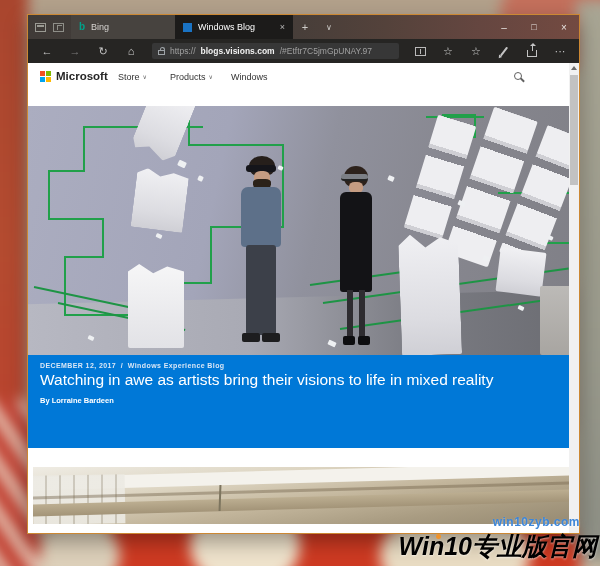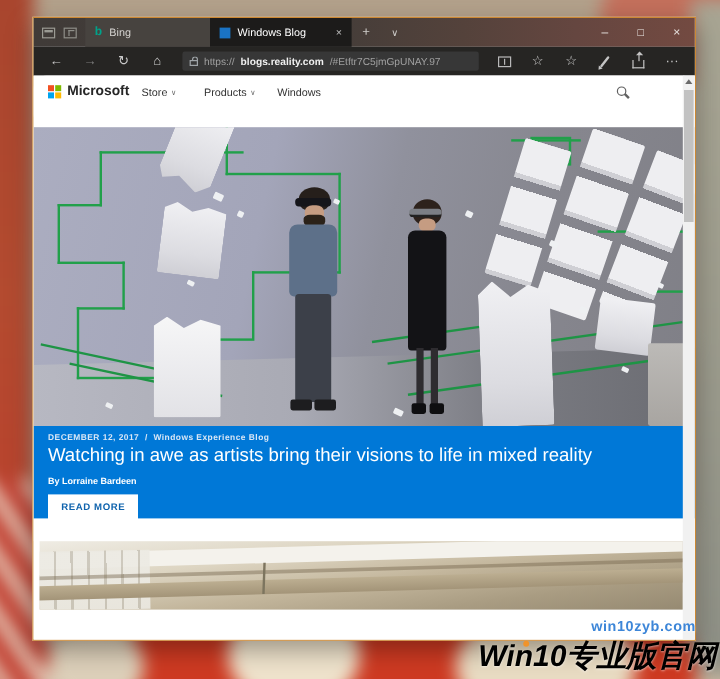--- a/index.html
+++ b/index.html
@@ -112,21 +112,21 @@
   .pl{position:absolute;background:linear-gradient(180deg,#f0f0f3 0%,#dcdce1 70%,#cfcfd5 100%);border-radius:2px;}
   .pl.seg{background:repeating-linear-gradient(to bottom,#eeeef1 0 30px,#cfcfd4 30px 34px,rgba(0,0,0,0) 34px 42px);}
   .pl.jtop{clip-path:polygon(0 9%,20% 0,45% 11%,70% 3%,100% 9%,100% 100%,0 100%);}
   .pl.jbot{clip-path:polygon(0 0,100% 0,100% 86%,78% 100%,40% 88%,12% 97%,0 84%);}
   .pl.gray{background:linear-gradient(180deg,#bcbab7,#a8a5a1);}
   .db{position:absolute;background:#eef0f2;transform:rotate(25deg);border-radius:1px;}
   .person{position:absolute;}
   .person div{position:absolute;}
 
   
-  .banner{position:relative;height:77px;background:#0078d7;color:#fff;padding-left:12px;}
+  .banner{position:relative;height:93px;background:#0078d7;color:#fff;padding-left:12px;}
   .post-meta{position:absolute;left:12px;top:7px;font-size:7px;font-weight:bold;
     color:#d9e7f6;letter-spacing:.4px;}
   .post-title{position:absolute;left:12px;top:16px;right:30px;font-size:15.5px;font-weight:300;}
   .post-byline{position:absolute;left:12px;top:41px;font-size:7.5px;font-weight:bold;}
   .read-more{position:absolute;left:12px;top:57px;background:#fff;color:#0f63ad;
     font-size:8px;font-weight:bold;letter-spacing:.5px;padding:6px 11px;border:none;}
 
   .gap{height:19px;background:#fff;}
 
   
@@ -194,21 +194,21 @@
   </div>
 
   <div class="toolbar">
     <div class="tbtn">←</div>
     <div class="tbtn dim">→</div>
     <div class="tbtn">↻</div>
     <div class="tbtn">⌂</div>
     <div class="urlfield">
       <span class="lock"></span>
       <span class="url-prefix">https://</span>
-        <span class="url-host">blogs.reality.com</span>
+        <span class="url-host">blogs.visions.com</span>
         <span class="url-rest">/#Etftr7C5jmGpUNAY.97</span>
     </div>
     <div class="tbtn">
         <span class="rv-icon"></span>
       </div>
     <div class="tbtn">☆</div>
     <div class="tbtn">☆</div>
     <div class="tbtn">
         <span class="pen-icon"></span>
       </div>
@@ -310,21 +310,20 @@
     </div>
 
     <div class="banner">
       <div class="post-meta">
         <span>DECEMBER 12, 2017</span>
         &nbsp;<span>/</span>&nbsp;
         <span>Windows Experience Blog</span>
       </div>
       <div class="post-title">Watching in awe as artists bring their visions to life in mixed reality</div>
       <div class="post-byline">By Lorraine Bardeen</div>
-      <button class="read-more">READ MORE</button>
     </div>
 
     <div class="gap"></div>
 
     <div class="photo2">
       <div class="ph-ceiling"></div>
       <div class="ph-windows"></div>
       <div class="ph-shadow"></div>
       <div class="ph-beam"></div>
       <div class="ph-pipe"></div>

